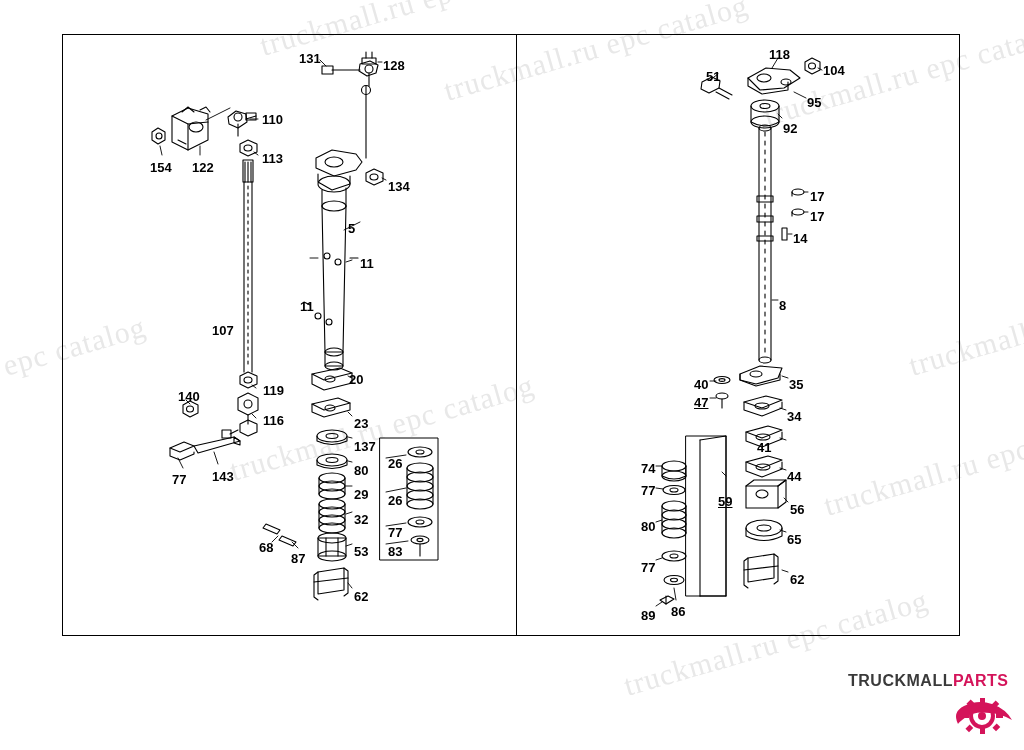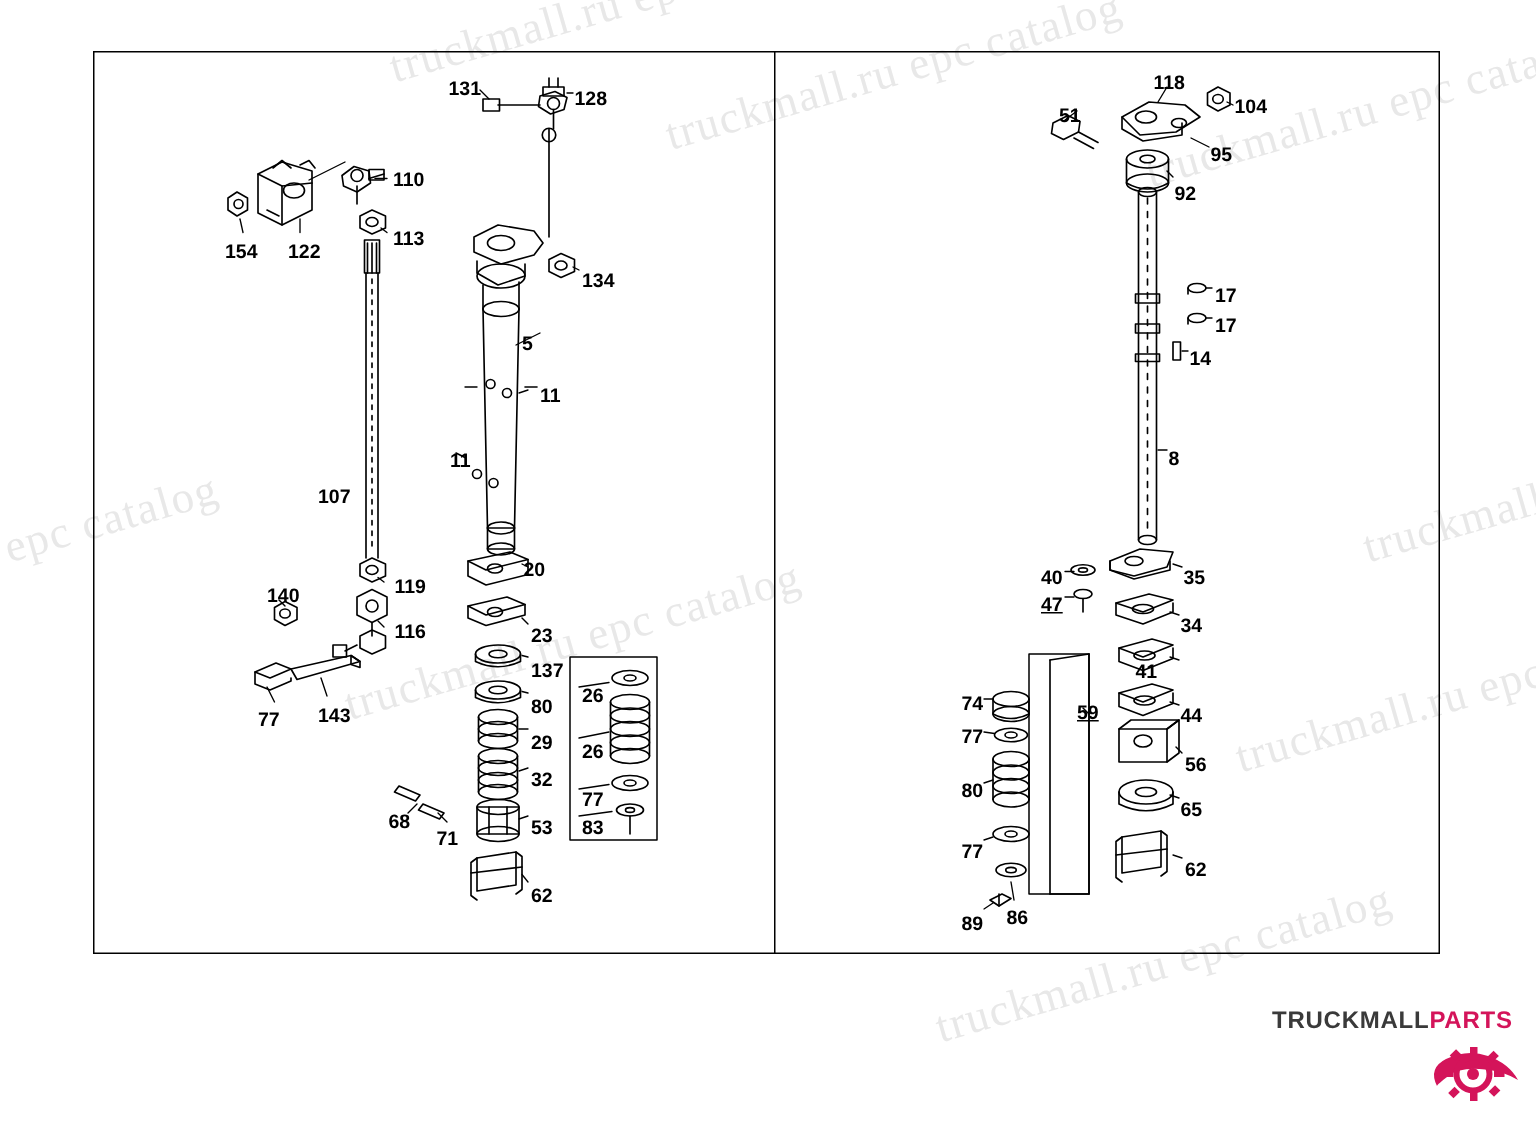--- a/index.html
+++ b/index.html
@@ -473,21 +473,21 @@
     <div class="lbl" style="left:388px;top:457px;">26</div>
     <div class="lbl" style="left:172px;top:473px;">77</div>
     <div class="lbl" style="left:212px;top:470px;">143</div>
     <div class="lbl" style="left:354px;top:440px;">137</div>
     <div class="lbl" style="left:388px;top:494px;">26</div>
     <div class="lbl" style="left:354px;top:464px;">80</div>
     <div class="lbl" style="left:354px;top:488px;">29</div>
     <div class="lbl" style="left:354px;top:513px;">32</div>
     <div class="lbl" style="left:388px;top:526px;">77</div>
     <div class="lbl" style="left:259px;top:541px;">68</div>
-    <div class="lbl" style="left:291px;top:552px;">71</div>
+    <div class="lbl" style="left:291px;top:552px;">87</div>
     <div class="lbl" style="left:354px;top:545px;">53</div>
     <div class="lbl" style="left:388px;top:545px;">83</div>
     <div class="lbl" style="left:354px;top:590px;">62</div>
   </div>
 
   <div>
     <div class="lbl" style="left:769px;top:48px;">118</div>
     <div class="lbl" style="left:823px;top:64px;">104</div>
     <div class="lbl" style="left:706px;top:70px;">51</div>
     <div class="lbl" style="left:807px;top:96px;">95</div>
@@ -495,21 +495,21 @@
     <div class="lbl" style="left:810px;top:190px;">17</div>
     <div class="lbl" style="left:810px;top:210px;">17</div>
     <div class="lbl" style="left:793px;top:232px;">14</div>
     <div class="lbl" style="left:779px;top:299px;">8</div>
     <div class="lbl" style="left:694px;top:378px;">40</div>
     <div class="lbl" style="left:789px;top:378px;">35</div>
     <div class="lbl" style="left:694px;top:396px;text-decoration:underline;">47</div>
     <div class="lbl" style="left:787px;top:410px;">34</div>
     <div class="lbl" style="left:757px;top:441px;">41</div>
     <div class="lbl" style="left:641px;top:462px;">74</div>
-    <div class="lbl" style="left:718px;top:468px;text-decoration:underline;">59</div>
+    <div class="lbl" style="left:718px;top:495px;text-decoration:underline;">59</div>
     <div class="lbl" style="left:787px;top:470px;">44</div>
     <div class="lbl" style="left:641px;top:484px;">77</div>
     <div class="lbl" style="left:790px;top:503px;">56</div>
     <div class="lbl" style="left:641px;top:520px;">80</div>
     <div class="lbl" style="left:787px;top:533px;">65</div>
     <div class="lbl" style="left:641px;top:561px;">77</div>
     <div class="lbl" style="left:790px;top:573px;">62</div>
     <div class="lbl" style="left:641px;top:609px;">89</div>
     <div class="lbl" style="left:671px;top:605px;">86</div>
   </div>

